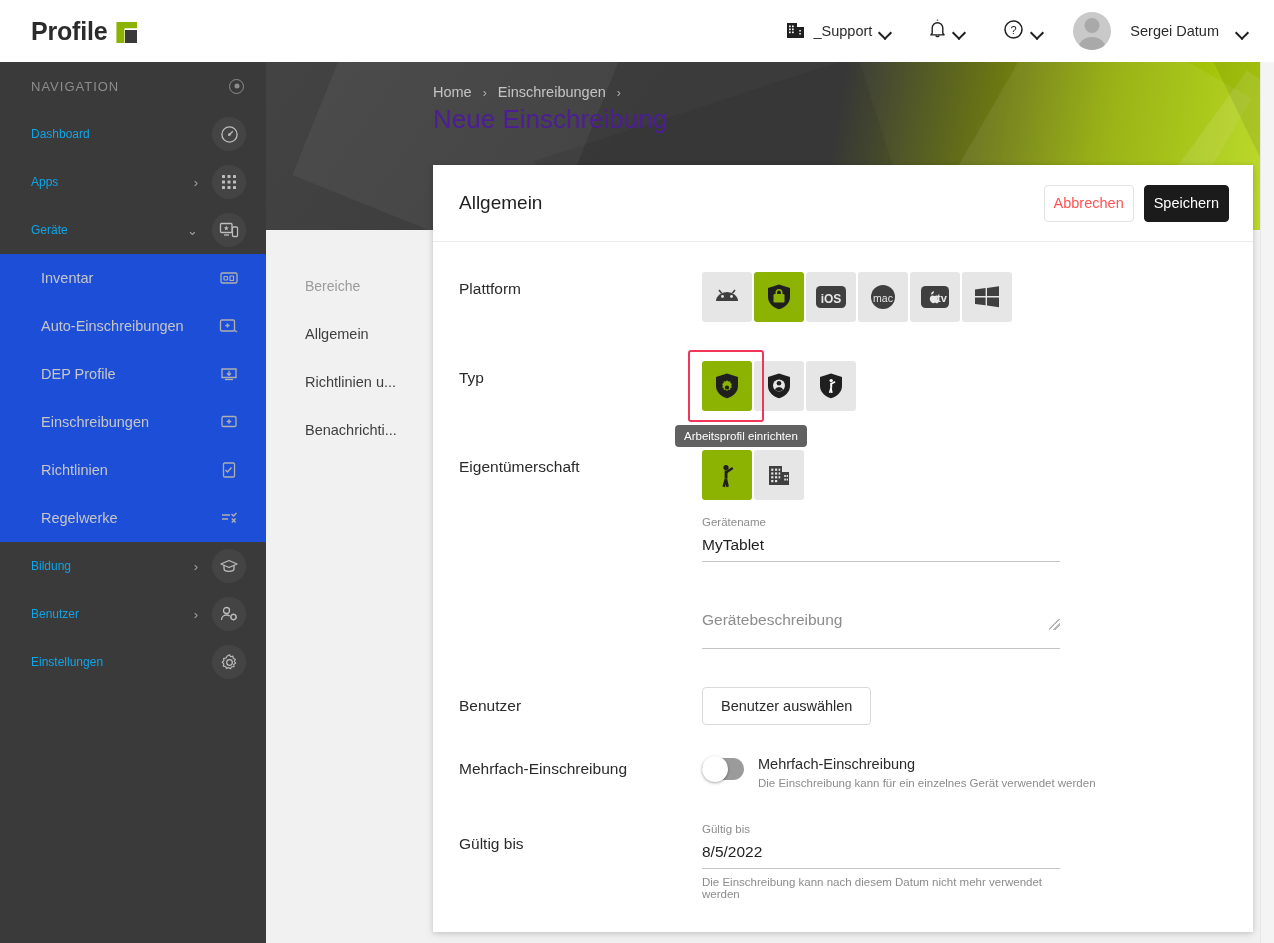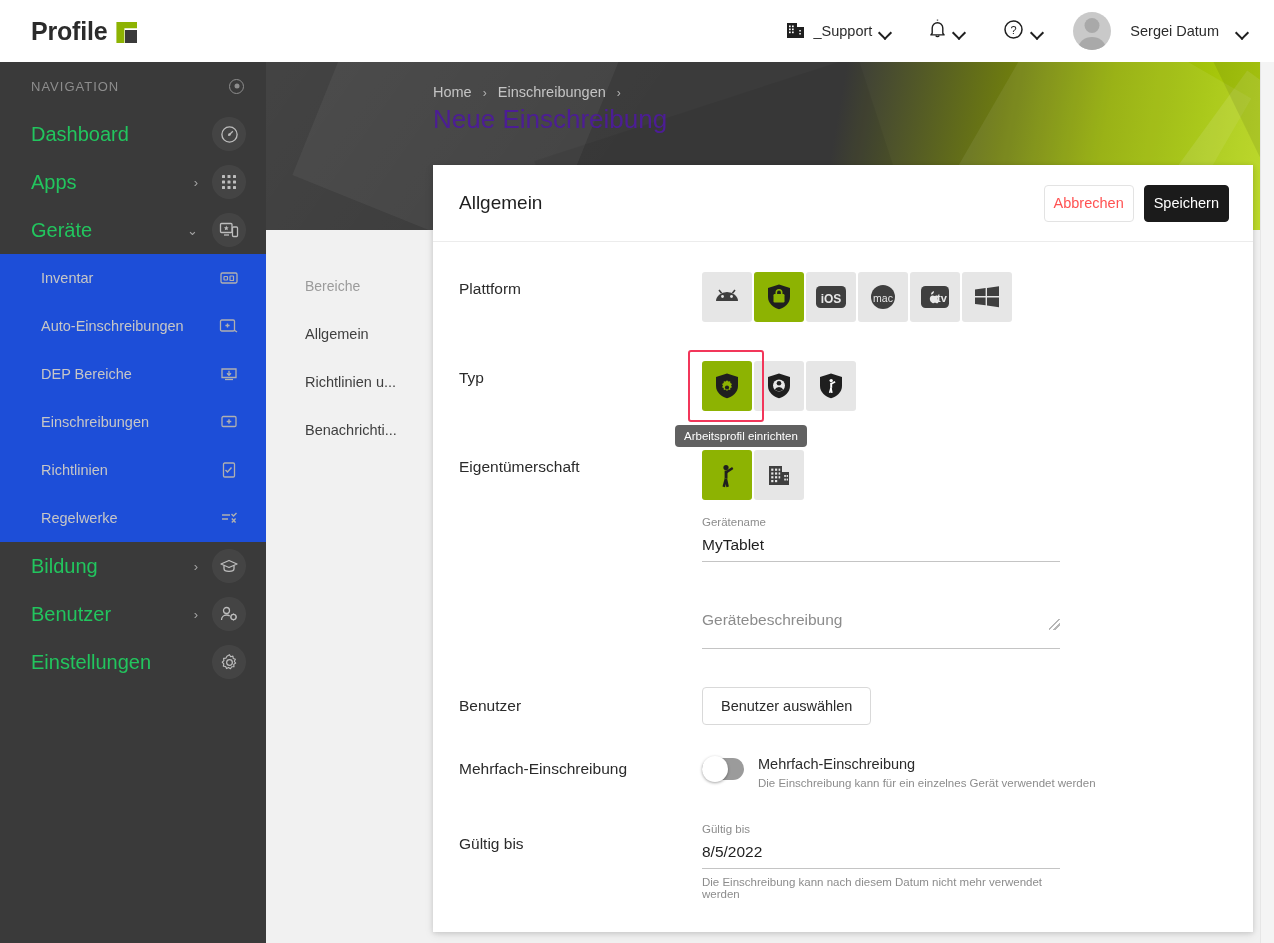--- a/index.html
+++ b/index.html
@@ -76,21 +76,21 @@
   .target-icon { width: 15px; height: 15px; border: 1.6px solid #8d8d8d; border-radius: 50%; position: relative; }
   .target-icon::after {
     content:""; position:absolute; left:50%; top:50%; transform:translate(-50%,-50%);
     width: 5px; height: 5px; border-radius: 50%; background: #8d8d8d;
   }
 
   .nav-item {
     height: 48px; display: flex; align-items: center;
     padding-left: 31px; padding-right: 20px; cursor: pointer; position: relative;
   }
-  .nav-item .lbl { color: #22c55e; font-size: 20px; flex: 1; }
+  .nav-item .lbl { color: #0ea5e9; font-size: 12px; flex: 1; }
   .nav-item.sub .lbl { color: #c6c6c6; font-size: 14.5px; padding-left: 10px; }
   .nav-item .arrow { color: #b6b6b6; font-size: 13px; margin-right: 14px; opacity: .85; }
   .nav-ico {
     width: 34px; height: 34px; border-radius: 50%;
     display: flex; align-items: center; justify-content: center;
     background: rgba(255,255,255,0.055); flex: none;
   }
   .nav-item.sub .nav-ico { background: transparent; }
   .nav-ico svg { display: block; }
   .submenu { background: #1d4ed8; }
@@ -384,21 +384,21 @@
         <span class="lbl">Auto-Einschreibungen</span>
         <span class="nav-ico">
           <svg width="20" height="17" viewBox="0 0 20 17">
               <rect x="1.5" y="2" width="14" height="11" rx="1.3" fill="none" stroke="#b0b0b0" stroke-width="1.3"></rect>
               <path d="M8.5 5.4 v4.2 M6.4 7.5 h4.2" stroke="#b0b0b0" stroke-width="1.4"></path>
               <path d="M15 12 l3 2" stroke="#b0b0b0" stroke-width="1.3"></path>
             </svg>
         </span>
       </div>
       <div class="nav-item sub">
-        <span class="lbl">DEP Bereiche</span>
+        <span class="lbl">DEP Profile</span>
         <span class="nav-ico">
           <svg width="20" height="17" viewBox="0 0 20 17">
               <path d="M3 3 h14 v8.5 h-14 z" fill="none" stroke="#b0b0b0" stroke-width="1.3"></path>
               <path d="M10 4.8 v4.2 M8 7.3 l2 2 2-2" stroke="#b0b0b0" stroke-width="1.3" fill="none"></path>
               <path d="M6 13.5 h8" stroke="#b0b0b0" stroke-width="1.3"></path>
             </svg>
         </span>
       </div>
       <div class="nav-item sub">
         <span class="lbl">Einschreibungen</span>

